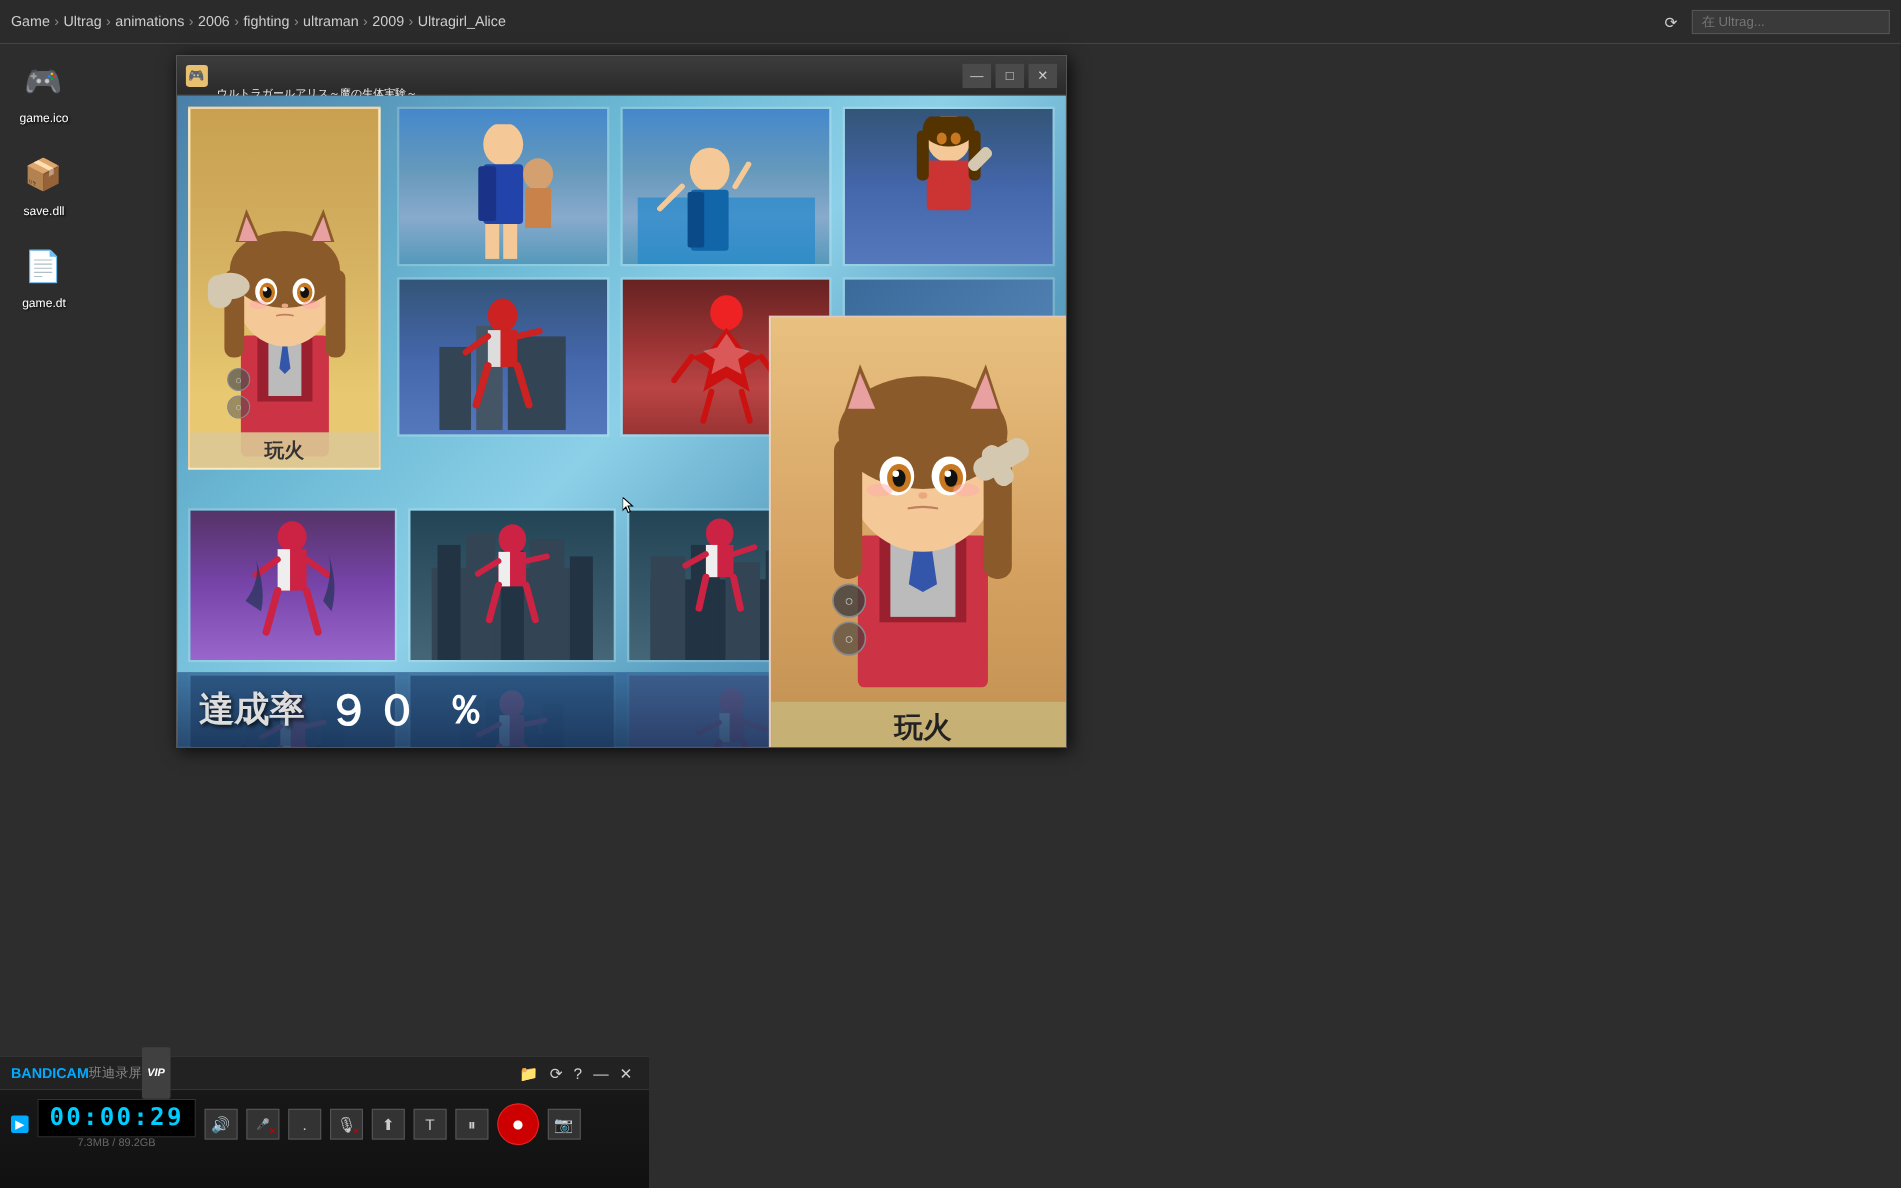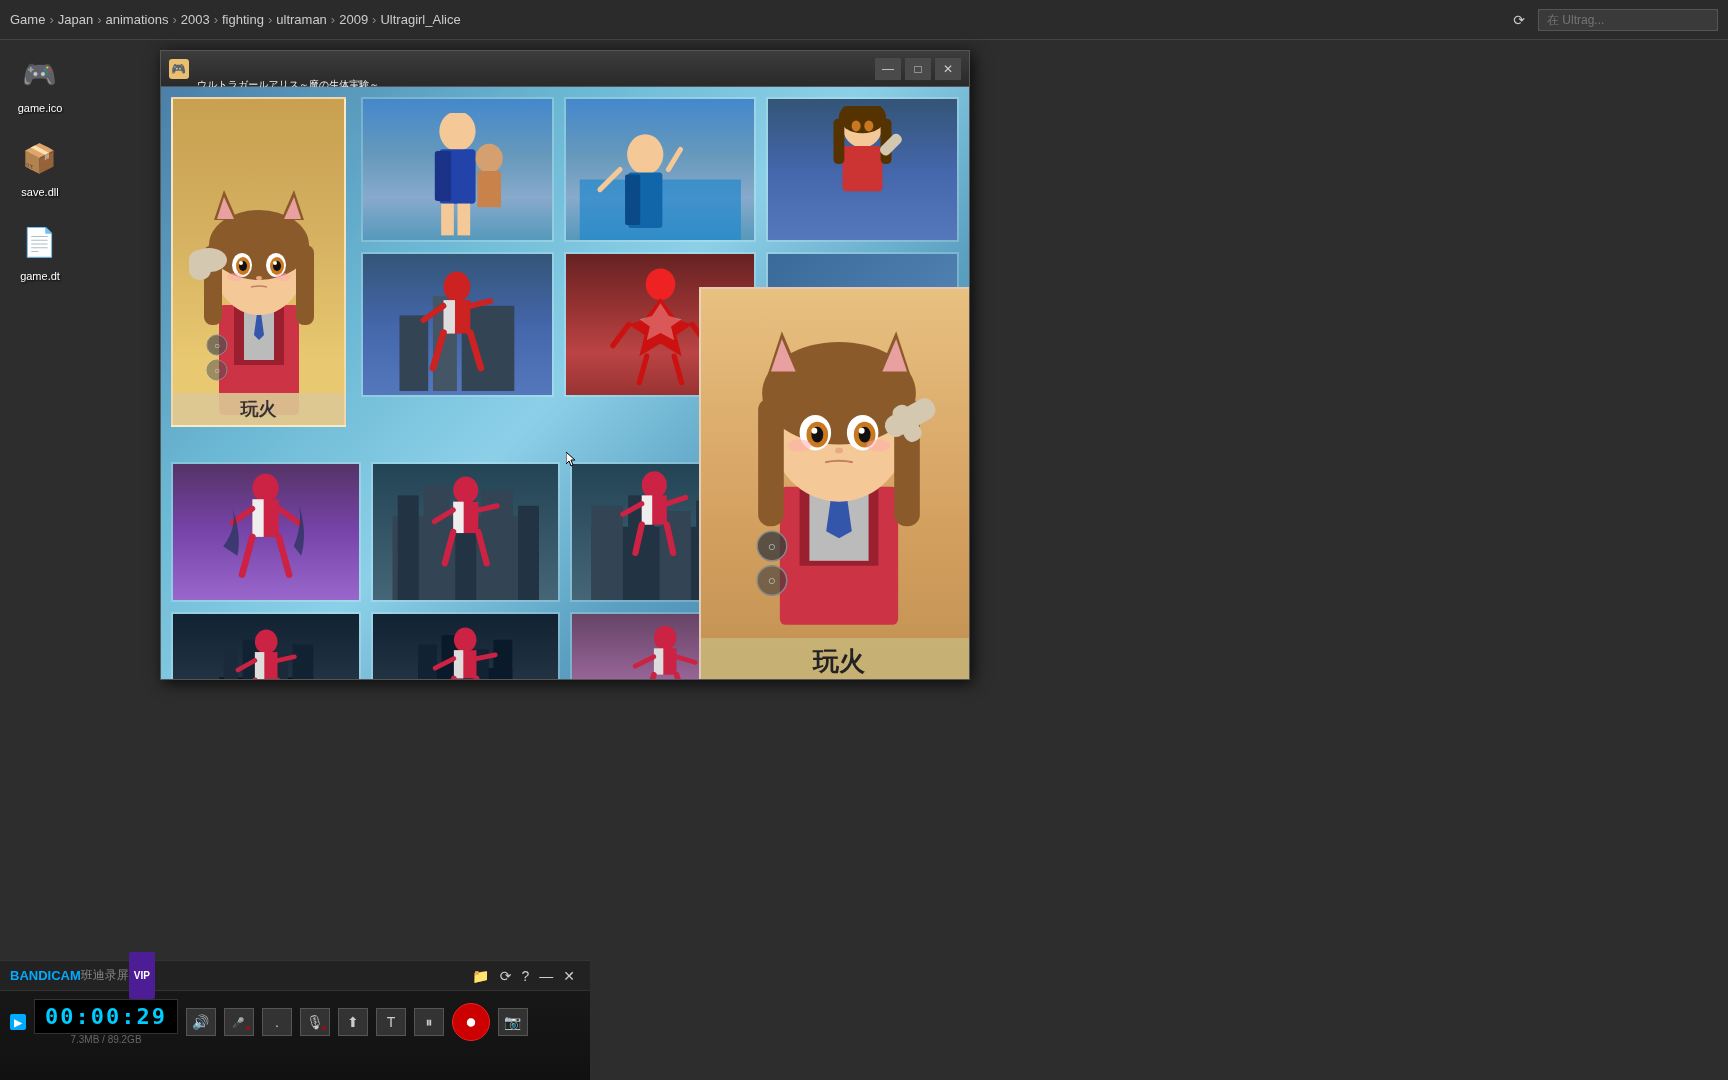--- a/index.html
+++ b/index.html
@@ -328,26 +328,27 @@
       font-weight: bold;
       font-size: 13px;
     }
 
     .bandicam-subtitle {
       color: #888;
       font-size: 12px;
     }
 
     .vip-badge {
-      background: #4c1d95;
+      background: #404040;
       color: #fff;
       font-size: 10px;
       padding: 18px 5px;
       font-weight: bold;
       border-radius: 2px;
+      font-style: italic;
     }
 
     .bandicam-controls {
       display: flex;
       align-items: center;
       padding: 8px 10px;
       gap: 8px;
     }
 
     .rec-indicator {
@@ -572,25 +573,25 @@
   </style>
 </head>
 <body>
 
 <div class="desktop">
 
   <div class="address-bar">
     <div class="address-bar-path">
       <span>Game</span>
       <span class="sep">›</span>
-      <span>Japan</span>
+      <span>Ultrag</span>
       <span class="sep">›</span>
       <span>animations</span>
       <span class="sep">›</span>
-      <span>2003</span>
+      <span>2006</span>
       <span class="sep">›</span>
       <span>fighting</span>
       <span class="sep">›</span>
       <span>ultraman</span>
       <span class="sep">›</span>
       <span>2009</span>
       <span class="sep">›</span>
       <span>Ultragirl_Alice</span>
     </div>
     <div class="address-bar-controls">
@@ -891,20 +892,25 @@
         </div>
         <div class="g-thumb">
           <div style="width:100%;height:100%;background:linear-gradient(135deg,#4a7aaa,#6a9acc);"></div>
         </div>
       </div>
 
       <svg class="cursor" viewBox="0 0 16 16">
         <polygon points="0,0 0,12 3,9 5,14 7,13 5,8 9,8" fill="white" stroke="black" stroke-width="1"></polygon>
       </svg>
 
+      <div class="game-status">
+        <span class="status-text">達成率</span>
+        <span class="status-numbers">９０</span>
+        <span class="status-percent">％</span>
+      </div>
 
       <div class="number-badge">
         <span>1</span>
         <div class="arrow-right"></div>
       </div>
 
       <div class="popup-portrait">
         <div class="popup-inner">
           
           <svg width="100%" height="85%" viewBox="0 0 280 340">

